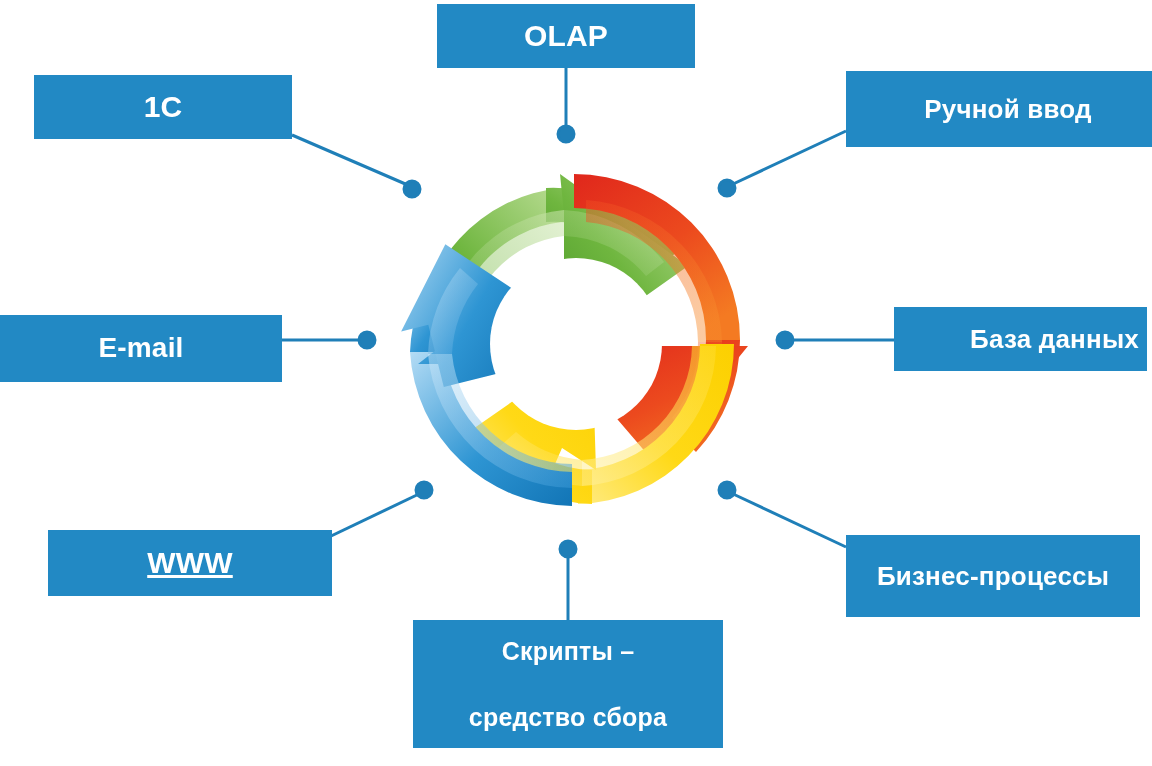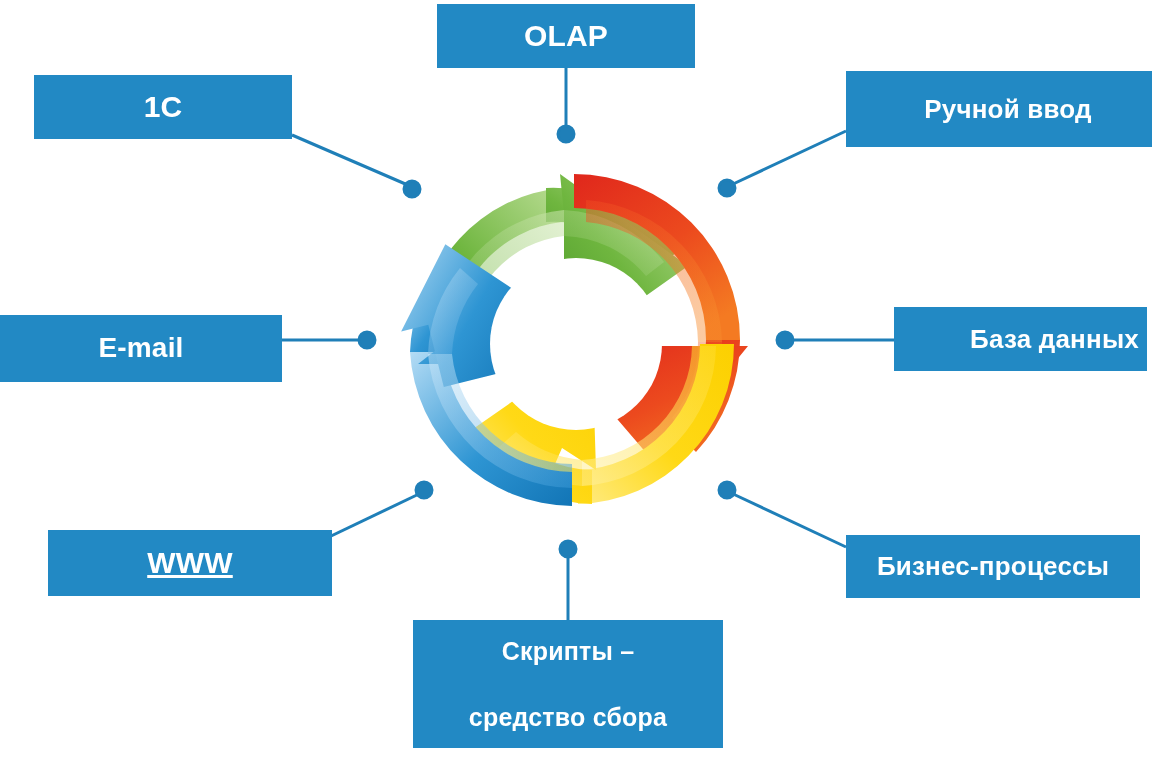--- a/index.html
+++ b/index.html
@@ -50,21 +50,21 @@
     box-sizing: border-box;
   }
 
   
   #box-olap      { left: 437px; top: 4px;   width: 258px; height: 64px;  font-size: 30px; }
   #box-1c        { left: 34px;  top: 75px;  width: 258px; height: 64px;  font-size: 30px; }
   #box-manual    { left: 846px; top: 71px;  width: 324px; height: 76px;  font-size: 26px; }
   #box-email     { left: 0px;   top: 306px; width: 282px; height: 67px;  font-size: 28px; margin-top: 9px; }
   #box-database  { left: 894px; top: 307px; width: 253px; height: 64px;  font-size: 26px; text-align: right; }
   #box-www       { left: 48px;  top: 530px; width: 284px; height: 66px;  font-size: 30px; text-decoration: underline; }
-  #box-bp        { left: 846px; top: 535px; width: 294px; height: 63px;  font-size: 26px; }
+  #box-bp        { left: 846px; top: 535px; width: 294px; height: 82px;  font-size: 26px; }
   #box-scripts   { left: 413px; top: 620px; width: 310px; height: 128px; font-size: 25px; align-items: center; }
 </style>
 </head>
 <body>
 
 <div id="canvas">
 
   <svg class="connector-layer" viewBox="0 0 1152 766" width="1152" height="766">
     <g stroke="#1f7fb8" stroke-width="3" fill="#1f7fb8">
 

